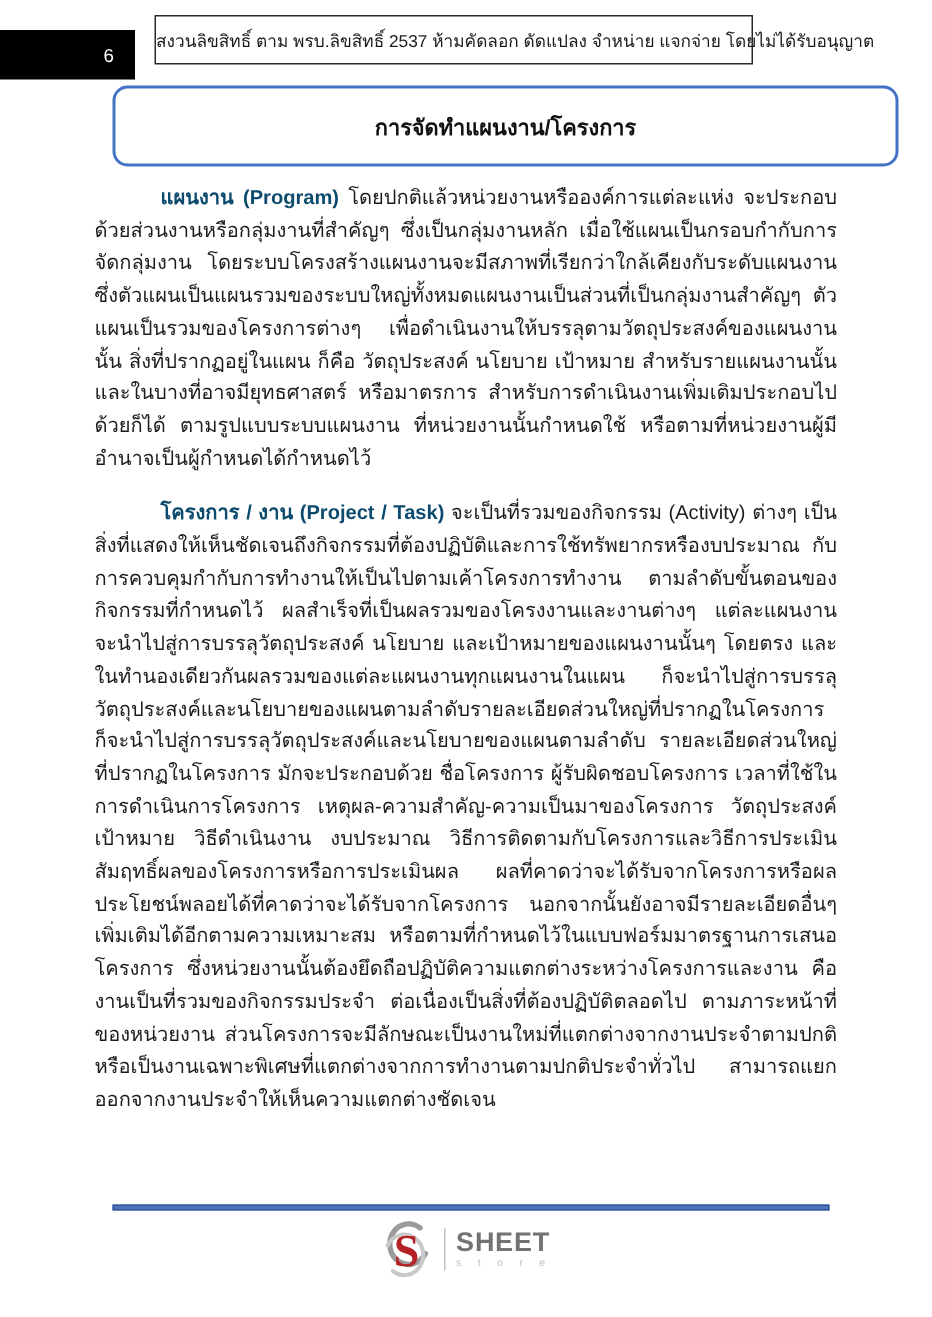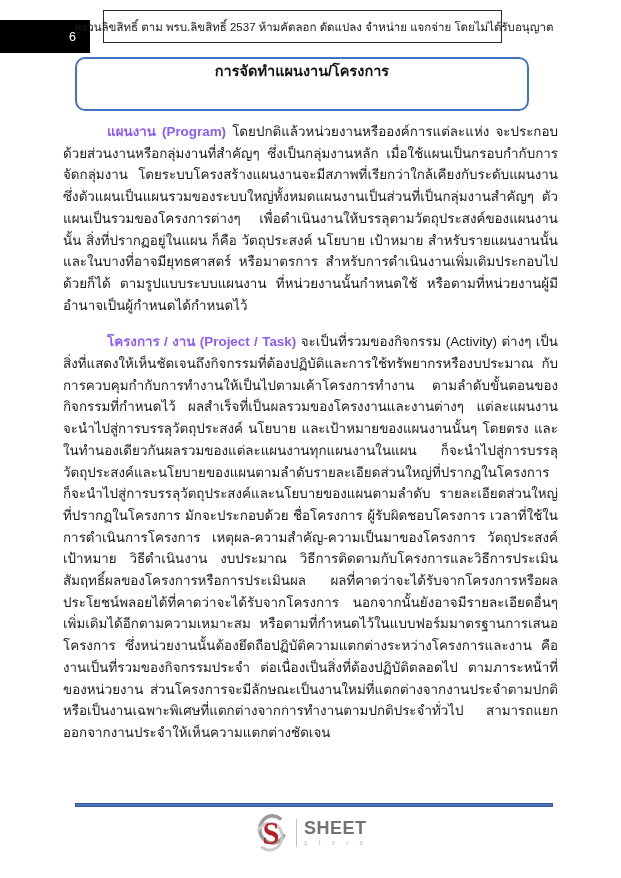--- a/index.html
+++ b/index.html
@@ -32,38 +32,37 @@
     font-size: 12.5px;
   }
   .copyright-box {
     position: absolute;
     left: 103px; top: 10px;
     width: 399px; height: 33px;
     border: 1.5px solid #2b2b2b;
     background: #ffffff;
     display: flex;
     align-items: center;
-    justify-content: center;
-    padding-left: 23px;
   }
   .copyright-box .txt {
     font-size: 11.5px;
     color: #1a1a1a;
     white-space: nowrap;
   }
 
   
   .title-box {
     position: absolute;
     left: 75px; top: 57px;
-    width: 454px; height: 54px;
+    width: 524px; height: 54px;
     border: 2.2px solid #4472C4;
     border-radius: 10px;
     background: #ffffff;
     display: flex;
+    align-items: center;
     justify-content: center;
   }
   .title-box .title {
     font-size: 14.5px;
     font-weight: bold;
     color: #111111;
   }
 
   
   .body-text {
@@ -74,21 +73,21 @@
     line-height: 21.7px;
     color: #1c1c1c;
     text-align: justify;
   }
   .body-text p {
     text-indent: 44px;
     margin-bottom: 15px;
   }
   .body-text .lead {
     font-weight: bold;
-    color: #8b5cf6;
+    color: #0c4a6e;
   }
 
   
   .footer-bar {
     position: absolute;
     left: 75px; top: 803px;
     width: 478px; height: 4px;
     background: #4d74b8;
     border: 1px solid #35589c;
   }

